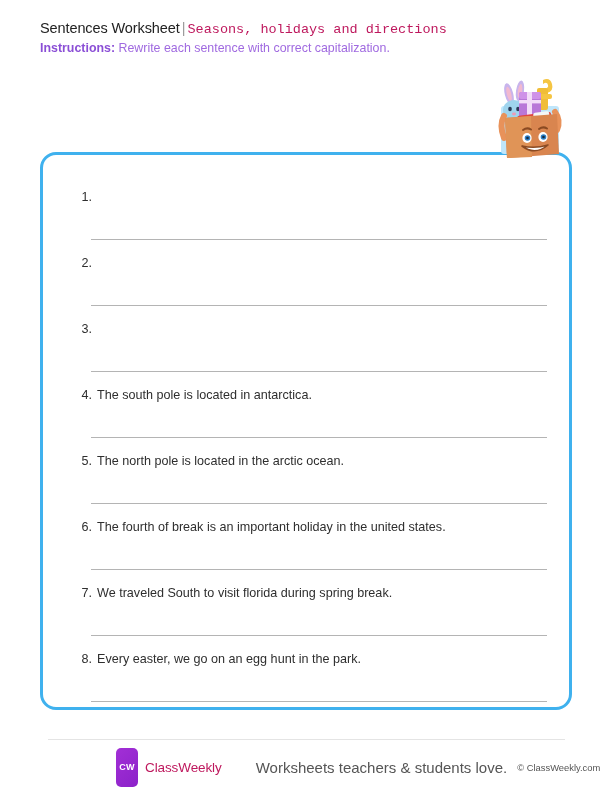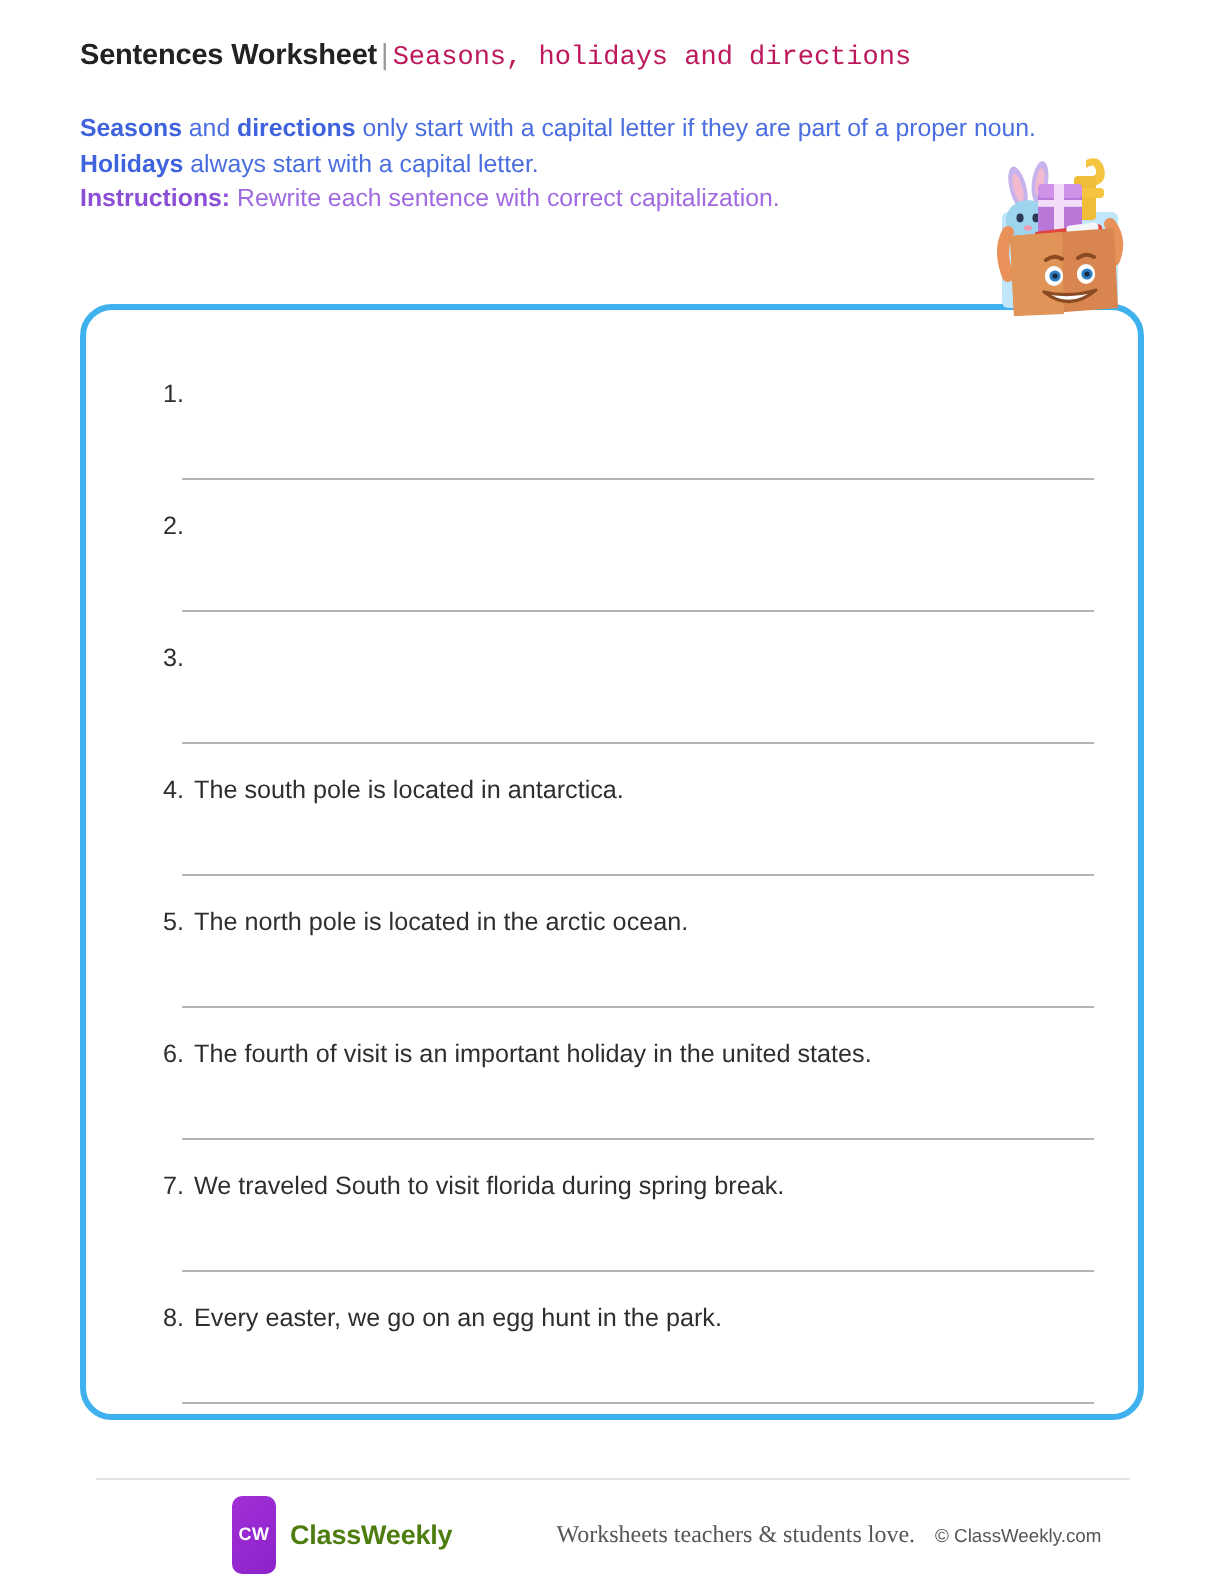--- a/index.html
+++ b/index.html
@@ -23,21 +23,21 @@
     left: 40px;
     top: 18px;
     width: 532px;
   }
   .title-row {
     font-size: 14.5px;
     line-height: 20px;
     white-space: nowrap;
   }
   .title-main {
-    font-weight: bold;
+    font-weight: normal;
     color: #222222;
     letter-spacing: -0.1px;
   }
   .title-sep {
     color: #999999;
     font-weight: normal;
     padding: 0 2px;
   }
   .title-sub {
     color: #be185d;
@@ -164,47 +164,45 @@
     font-size: 9px;
     font-weight: bold;
     display: flex;
     align-items: center;
     justify-content: center;
     letter-spacing: 0.2px;
   }
   .brand-name {
     margin-left: 7px;
     font-size: 13.5px;
-    font-weight: bold;
-    color: #4d7c0f;
+    font-weight: normal;
+    color: #be185d;
     letter-spacing: -0.1px;
   }
   .footer-tagline {
-    margin-left: 52px;
-    font-size: 12px;
+    margin-left: 34px;
+    font-size: 15px;
     color: #555555;
     white-space: nowrap;
-    font-family: Liberation Serif, serif;
   }
   .footer-copy {
     margin-left: 10px;
     font-size: 9.4px;
     color: #555555;
     white-space: nowrap;
   }
 </style>
 </head>
 <body>
 
 <div class="header">
   <div class="title-row">
     <span class="title-main">Sentences Worksheet</span><span class="title-sep">|</span><span class="title-sub">Seasons, holidays and directions</span>
   </div>
 
-  <div class="lesson-note"><b>Seasons</b><span> and </span><b>directions</b><span> only start with a capital letter if they are part of a proper noun. </span><b>Holidays</b><span> always start with a capital letter.</span></div>
 
   <div class="instructions"><b>Instructions:</b><span> Rewrite each sentence with correct capitalization.</span></div>
 </div>
 
 <div class="decoration">
   <svg width="86" height="92" viewBox="0 0 86 92" xmlns="http://www.w3.org/2000/svg">
 
     <rect x="14" y="34" width="58" height="48" rx="3" fill="#bfe6fb"></rect>
 
     <g>
@@ -294,21 +292,21 @@
       <div class="item-text">
         <span class="item-num">5.</span>
         <span class="item-sentence">The north pole is located in the arctic ocean.</span>
       </div>
       <div class="answer-line"></div>
     </div>
 
     <div class="item">
       <div class="item-text">
         <span class="item-num">6.</span>
-        <span class="item-sentence">The fourth of visit is an important holiday in the united states.</span>
+        <span class="item-sentence">The fourth of break is an important holiday in the united states.</span>
       </div>
       <div class="answer-line"></div>
     </div>
 
     <div class="item">
       <div class="item-text">
         <span class="item-num">7.</span>
         <span class="item-sentence">We traveled South to visit florida during spring break.</span>
       </div>
       <div class="answer-line"></div>

